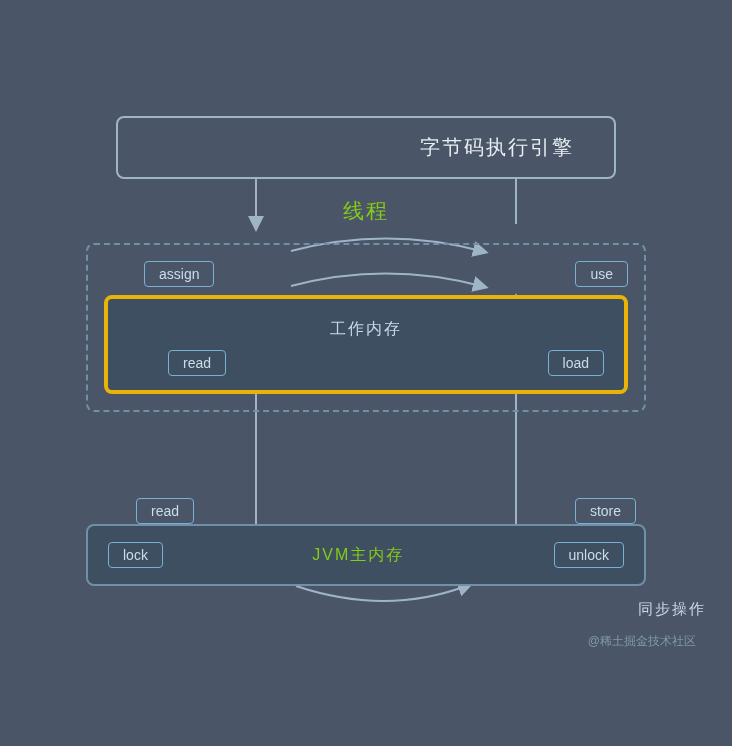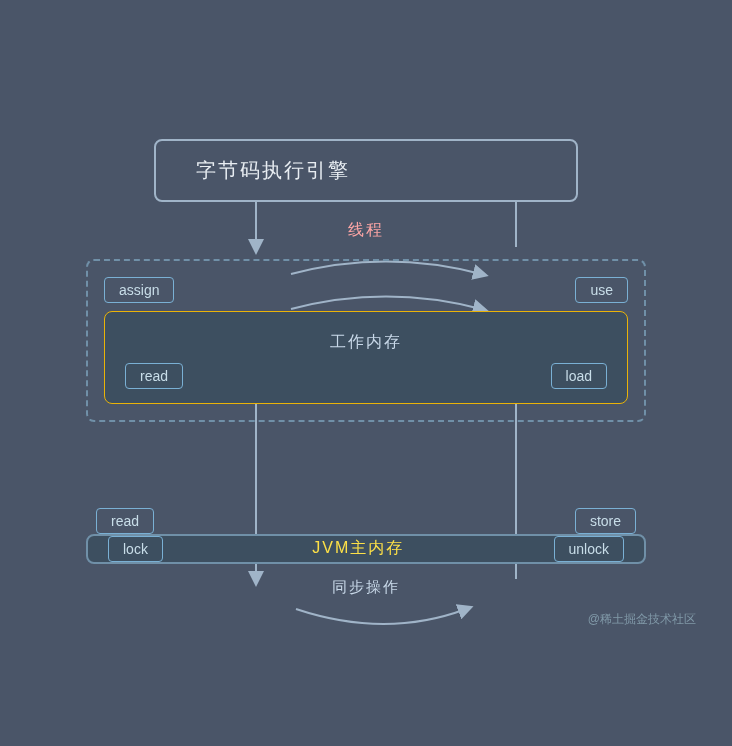--- a/index.html
+++ b/index.html
@@ -10,83 +10,84 @@
       background-color: #4a5568;
       display: flex;
       align-items: center;
       justify-content: center;
       font-family: Arial, sans-serif;
       overflow: hidden;
     }
 
     
     .bytecode-box {
-      width: 424px;
+      width: 500px;
       border: 2px solid #a0b4c8;
       border-radius: 8px;
       background: #4a5568;
       padding: 16px 40px;
-      text-align: left;
+      text-align: right;
       position: relative;
       z-index: 2;
     }
 
     .bytecode-box span {
       color: #e8edf2;
       font-size: 20px;
       letter-spacing: 2px;
     }
 
     
 
     
     .thread-section {
       position: relative;
       width: 560px;
       margin-top: 0;
     }
 
     .thread-label {
-      color: #fca5a5;
-      font-size: 16px;
+      color: #84cc16;
+      font-size: 21px;
       text-align: center;
       margin-bottom: 18px;
       letter-spacing: 2px;
     }
 
     .thread-dashed-box {
       border: 2px dashed #7090a8;
       border-radius: 8px;
       padding: 16px;
       position: relative;
     }
 
     
     .working-memory-box {
-      border: 1px solid #eab308;
+      border: 4px solid #eab308;
       border-radius: 8px;
       background: #3d4f60;
       padding: 10px 20px;
       position: relative;
     }
 
     .working-memory-label {
       color: #c8d8e8;
       font-size: 16px;
       text-align: center;
       letter-spacing: 2px;
       margin: 10px 0 10px 0;
     }
 
     
     .op-row {
       display: flex;
       justify-content: space-between;
       align-items: center;
       margin-bottom: 4px;
+      margin-left: 40px;
     }
 
     .op-btn {
       border: 1px solid #7ab0d4;
       border-radius: 4px;
       padding: 4px 14px;
       color: #c8dde8;
       font-size: 14px;
       background: transparent;
       white-space: nowrap;
@@ -95,42 +96,42 @@
     
     .jvm-section {
       width: 560px;
       margin-top: 16px;
     }
 
     .jvm-box {
       border: 2px solid #7090a8;
       border-radius: 8px;
       background: #3d4f60;
-      padding: 0 20px;
+      padding: 16px 20px;
       position: relative;
     }
 
     .jvm-inner-row {
       display: flex;
       justify-content: space-between;
       align-items: center;
     }
 
     .jvm-label {
-      color: #fde047;
+      color: #84cc16;
       font-size: 16px;
       text-align: center;
       letter-spacing: 2px;
     }
 
     
     .sync-label {
       color: #c8d8e8;
       font-size: 15px;
-      text-align: center;
+      text-align: right;
       margin-top: 10px;
       letter-spacing: 2px;
     }
 
     
     .watermark {
       color: #8099a8;
       font-size: 12px;
       text-align: right;
       margin-top: 14px;

